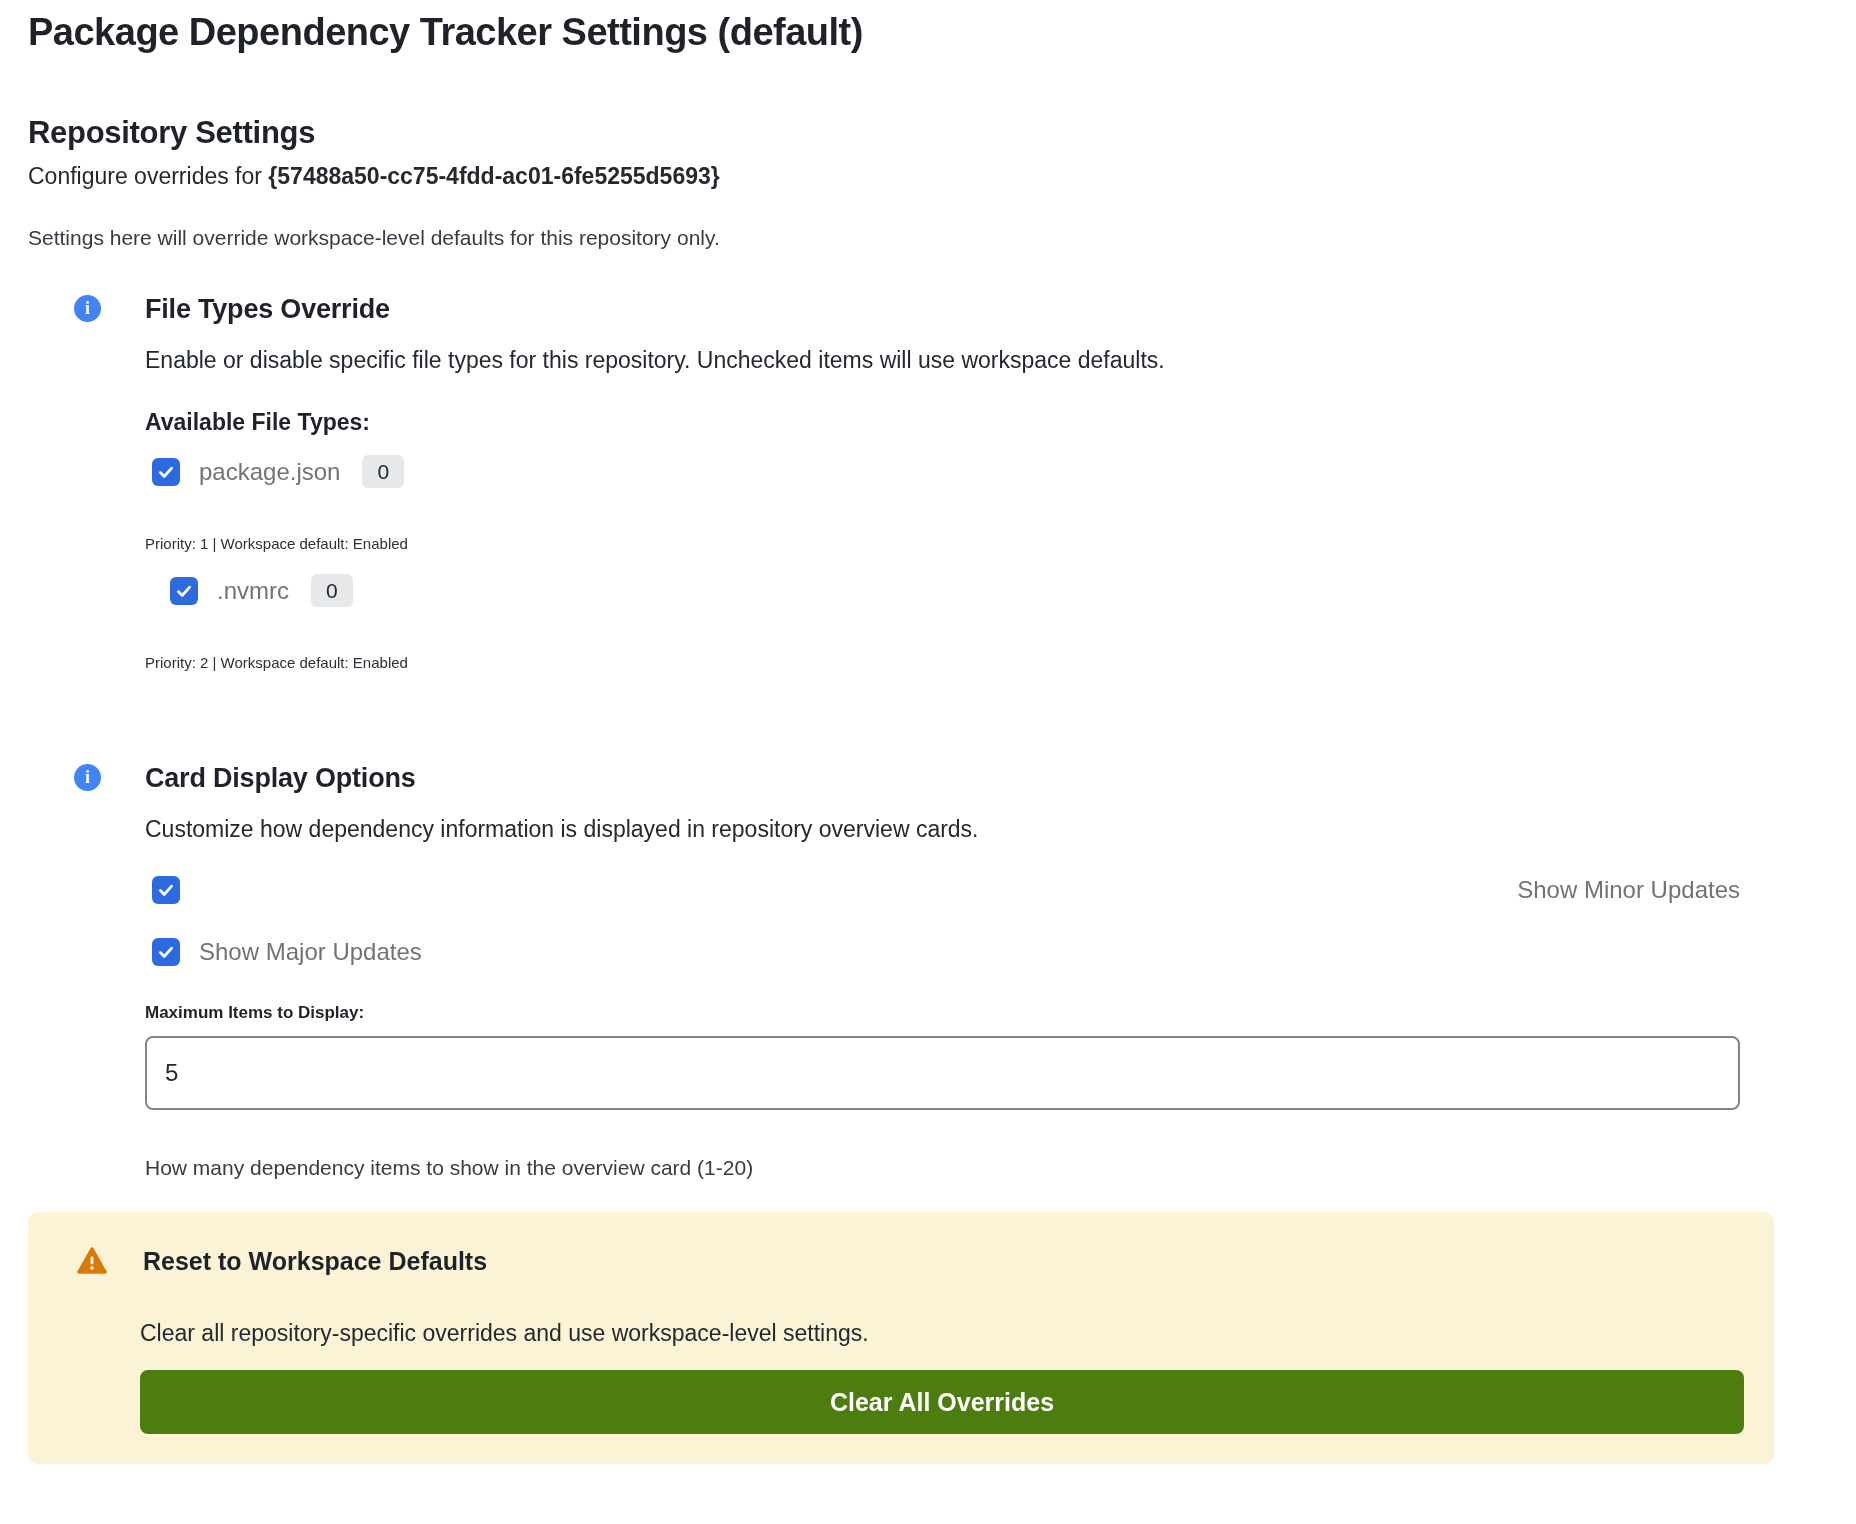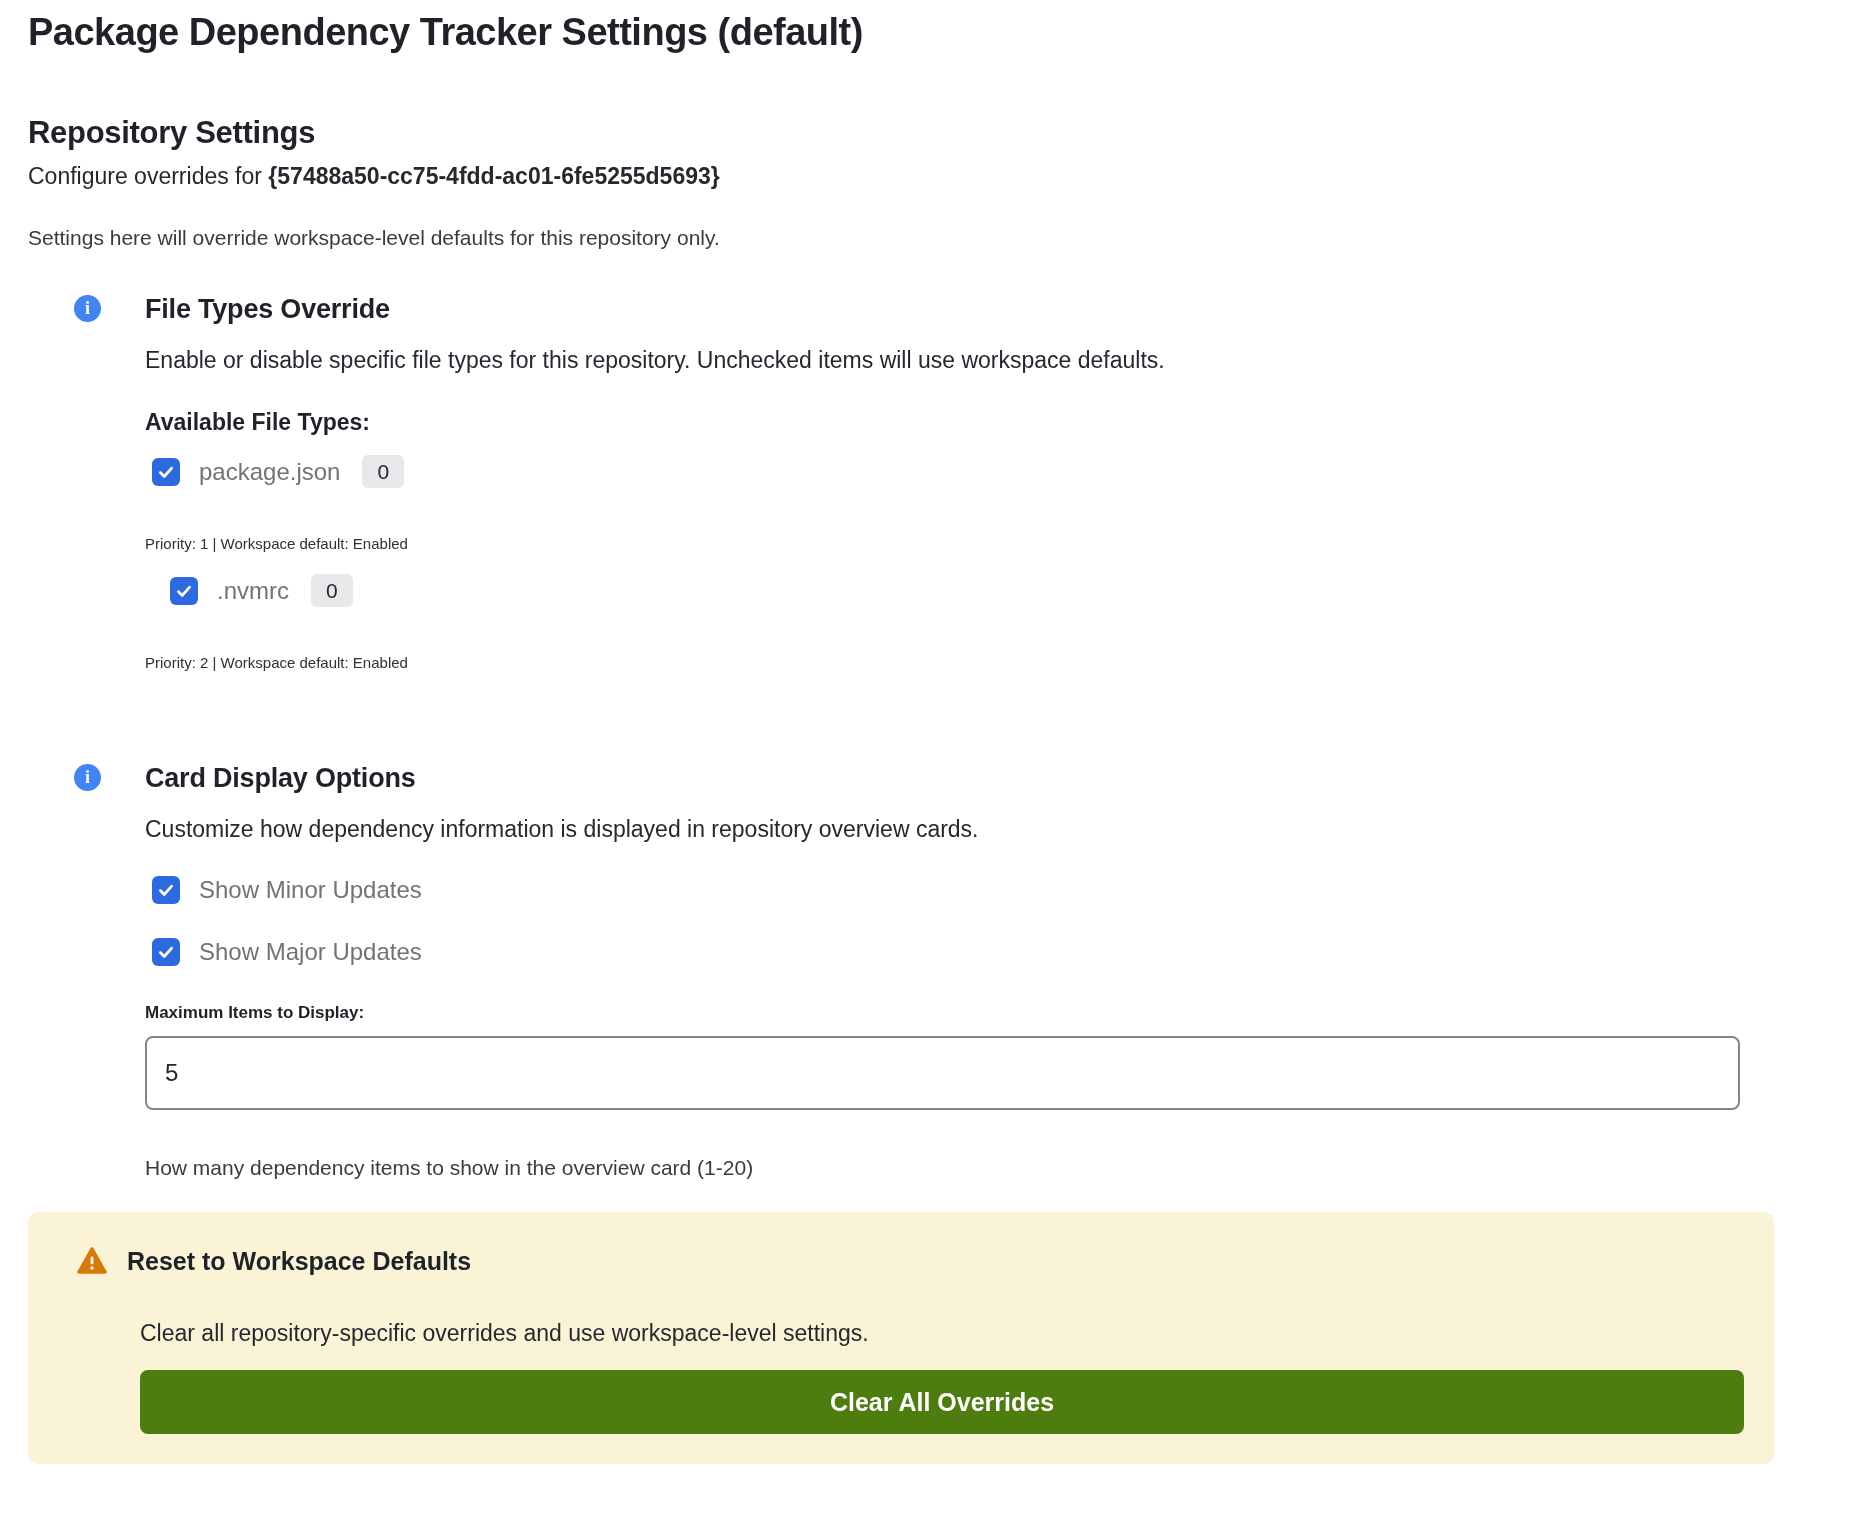--- a/index.html
+++ b/index.html
@@ -89,21 +89,21 @@
     color: #1f2329;
   }
 
   .checkbox-row {
     display: flex;
     align-items: center;
     margin-left: 7px;
   }
   .checkbox-row.ft-1 { margin-top: 18px; }
   .checkbox-row.ft-2 { margin-top: 16px; margin-left: 25px; }
-  .checkbox-row.cd-1 { margin-top: 32px; }
+  .checkbox-row.cd-1 { margin-top: 32px; justify-content: space-between; }
   .checkbox-row.cd-2 { margin-top: 34px; }
 
   .checkbox {
     width: 28px;
     height: 28px;
     border-radius: 6px;
     background: #2d6ae0;
     display: inline-flex;
     align-items: center;
     justify-content: center;
@@ -164,21 +164,21 @@
   .warning-box {
     margin-top: 30px;
     margin-right: 54px;
     background: #fbf3d6;
     border-radius: 10px;
     padding: 34px 30px 30px 49px;
   }
   .warning-head-row {
     display: flex;
     align-items: center;
-    gap: 20px;
+    gap: 36px;
   }
   .warning-icon { width: 30px; height: 28px; flex: none; }
   .warning-heading {
     font-size: 25px;
     line-height: 30px;
     font-weight: 700;
     color: #1f2329;
   }
   .warning-desc {
     margin-top: 42px;

